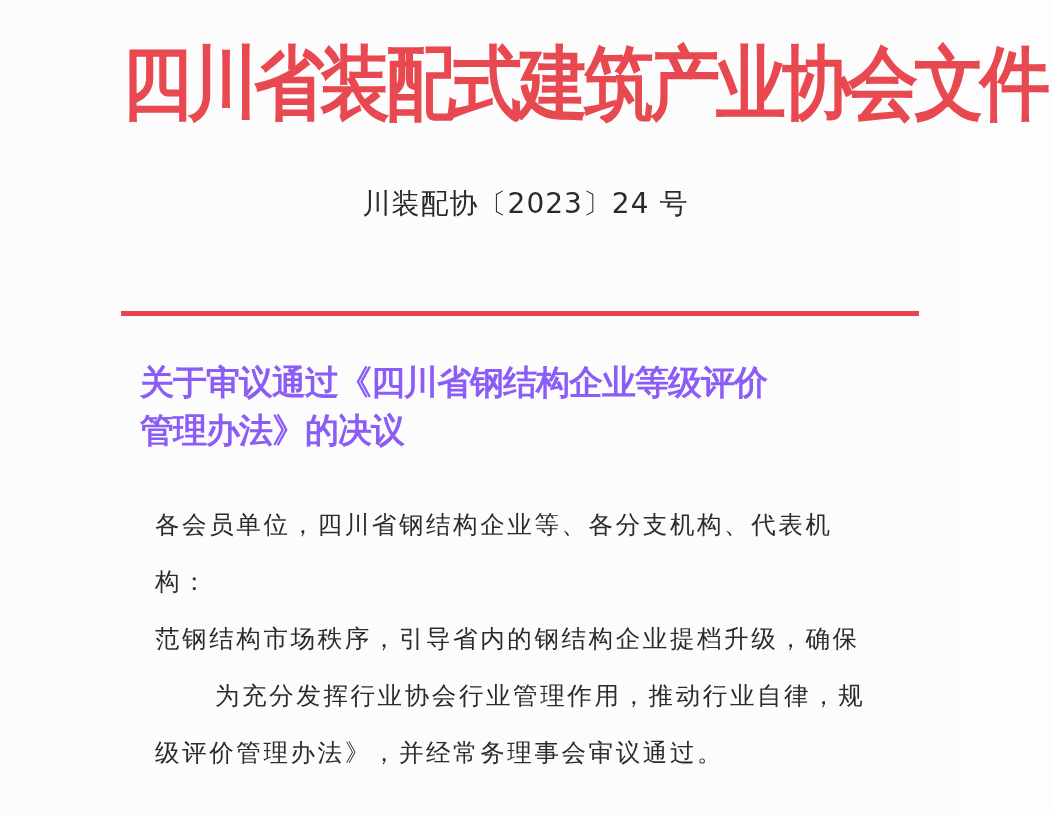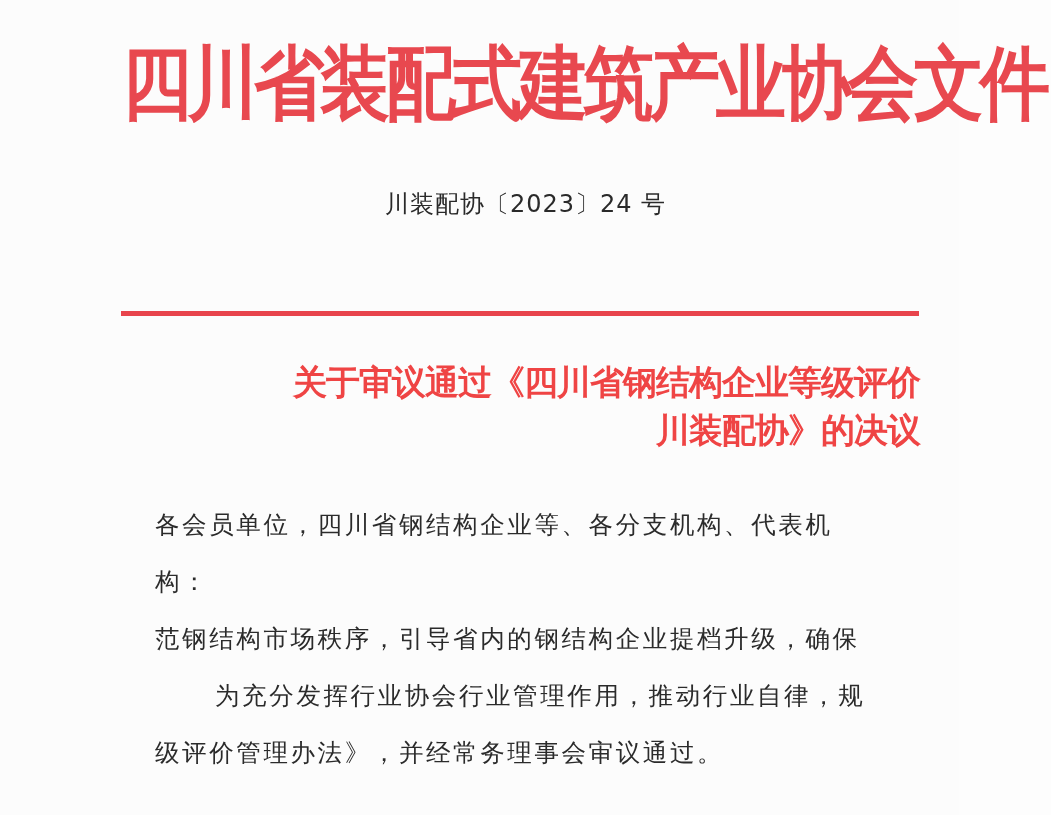--- a/index.html
+++ b/index.html
@@ -36,46 +36,46 @@
       transform: scaleY(1.15);
       transform-origin: top center;
       white-space: nowrap;
     }
     .doc-number {
       position: absolute;
       left: 0;
       width: 1051px;
       top: 184px;
       text-align: center;
-      font-size: 24px;
+      font-size: 28px;
       line-height: 40px;
       color: #2a2a2a;
       letter-spacing: 1px;
       font-family: "DejaVu Sans", "Liberation Sans", sans-serif;
       font-weight: normal;
     }
     .red-rule {
       position: absolute;
       left: 121px;
       top: 311px;
       width: 798px;
       height: 5px;
       background: #e8444c;
     }
     .title {
       position: absolute;
       left: 140px;
       width: 780px;
       top: 358px;
-      text-align: right;
+      text-align: left;
       font-family: "DejaVu Serif", "Liberation Serif", serif;
       font-weight: bold;
       font-size: 34px;
       line-height: 48px;
-      color: #ef4444;
+      color: #8b5cf6;
       letter-spacing: -1px;
     }
     .title .line {
       display: block;
       white-space: nowrap;
     }
     .body-text {
       position: absolute;
       left: 155px;
       top: 496px;
@@ -100,21 +100,21 @@
 <div class="page">
 
   <div class="masthead">四川省装配式建筑产业协会文件</div>
 
   <div class="doc-number">川装配协〔2023〕24 号</div>
 
   <div class="red-rule"></div>
 
   <div class="title">
     <span class="line">关于审议通过《四川省钢结构企业等级评价</span>
-    <span class="line">川装配协》的决议</span>
+    <span class="line">管理办法》的决议</span>
   </div>
 
   <div class="body-text">
     <span class="line">各会员单位，四川省钢结构企业等、各分支机构、代表机</span>
     <span class="line">构：</span>
     <span class="line">范钢结构市场秩序，引导省内的钢结构企业提档升级，确保</span>
     <span class="line indent">为充分发挥行业协会行业管理作用，推动行业自律，规</span>
     <span class="line">级评价管理办法》，并经常务理事会审议通过。</span>
   </div>
 

